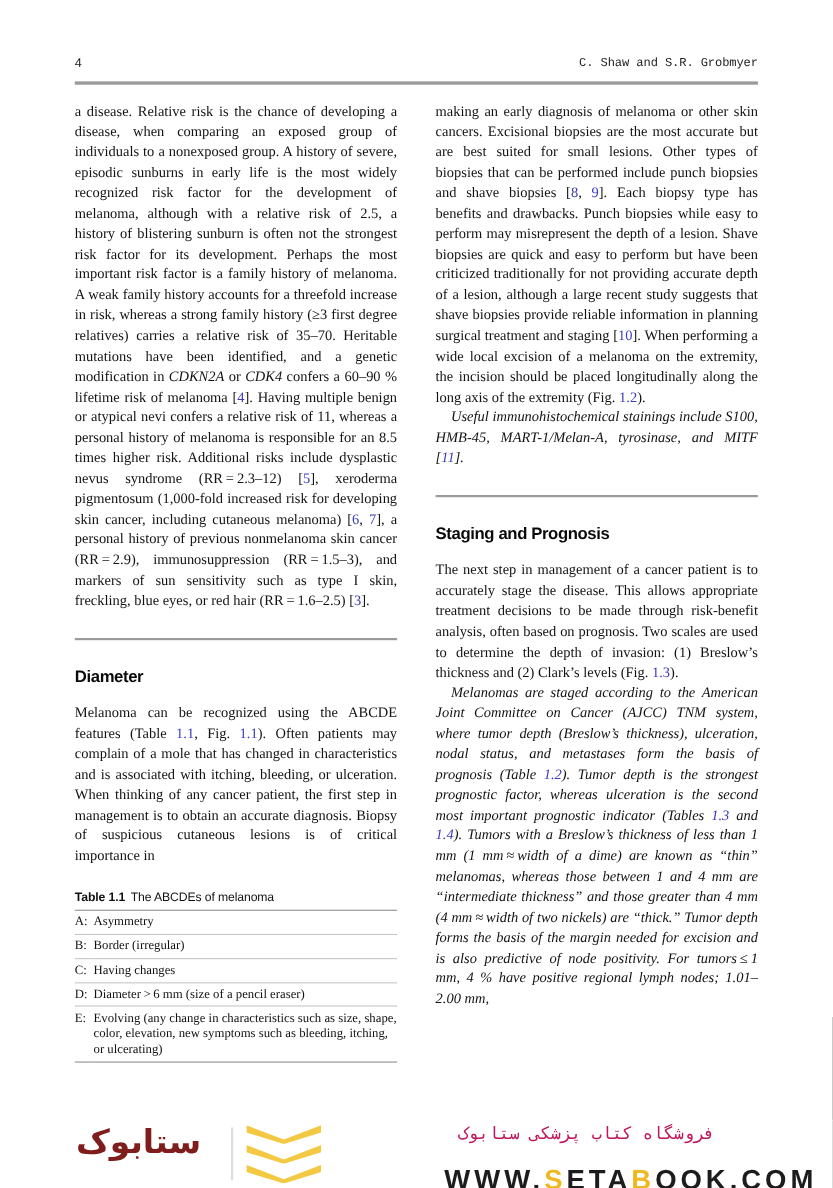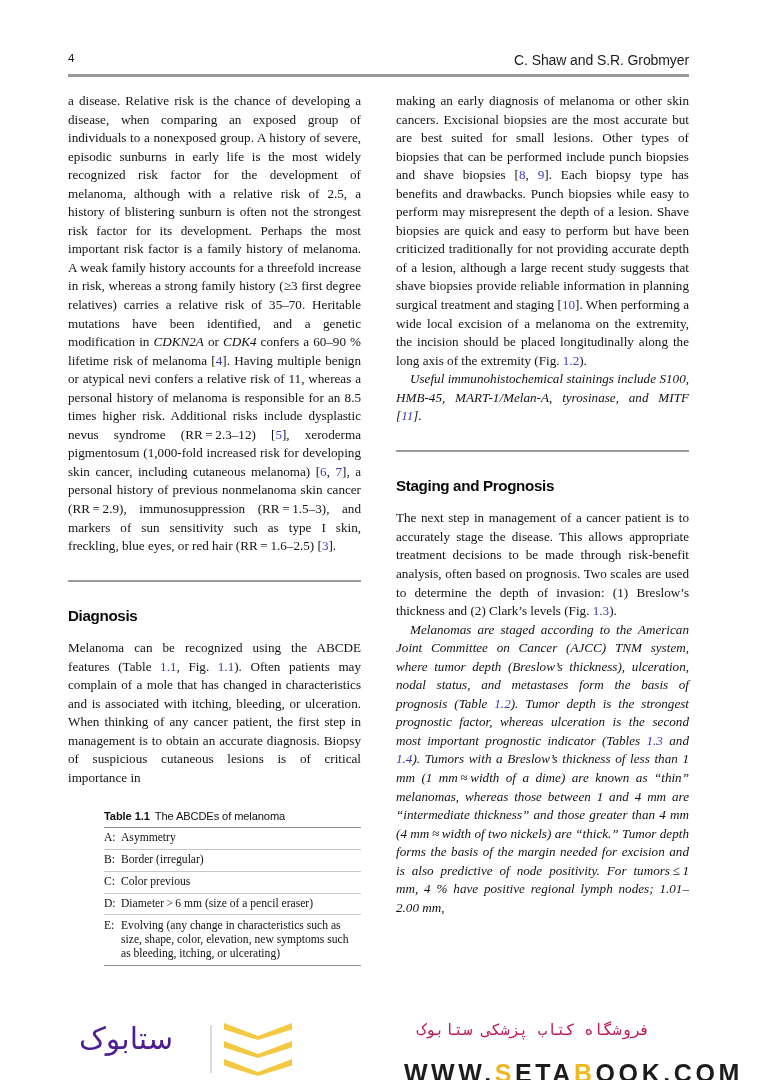--- a/index.html
+++ b/index.html
@@ -26,21 +26,21 @@
     width: 621px; height: 22px;
     display: flex;
     align-items: flex-start;
     justify-content: space-between;
     font-family: "Liberation Sans", "DejaVu Sans", sans-serif;
     font-size: 11.5px;
     color: #1b1b1b;
     letter-spacing: -0.1px;
   }
   #runhead .folio { font-size: 11.5px; }
-  #runhead .authors { font-size: 14px; }
+  #runhead .authors { font-size: 11px; font-family: Liberation Mono, monospace; }
   #head-rule {
     position: absolute;
     left: 68px; top: 74px;
     width: 621px; height: 2.5px;
     background: #9a9a9a;
   }
 
   
   #cols {
     position: absolute;
@@ -81,21 +81,21 @@
   h2.sec-title {
     margin: 25px 0 15px 0;
     font-family: "Liberation Sans", "DejaVu Sans", sans-serif;
     font-size: 15.2px;
     font-weight: bold;
     color: #0a0a0a;
     letter-spacing: -0.35px;
   }
 
   
-  .tbl-wrap { margin-top: 22px; margin-left: 36px; }
+  .tbl-wrap { margin-top: 22px; }
   .tbl-caption {
     font-family: "Liberation Sans", "DejaVu Sans", sans-serif;
     font-size: 11.1px;
     color: #111;
     margin-bottom: 5px;
     letter-spacing: -0.1px;
   }
   .tbl-caption .lbl { font-weight: bold; }
   .tbl-caption .txt { font-weight: normal; margin-left: 5px; }
   table.abcde {
@@ -135,22 +135,22 @@
     position: absolute;
     left: 36px; top: 2px;
     width: 180px; height: 56px;
   }
   #logo-mark {
     position: absolute;
     left: 0; top: 0;
     width: 180px; height: 36px;
     font-family: "DejaVu Sans", sans-serif;
     font-size: 30px;
-    font-weight: normal;
-    color: #4c1d95;
+    font-weight: bold;
+    color: #7f1d1d;
     direction: rtl;
     text-align: center;
     line-height: 36px;
     letter-spacing: -1px;
   }
   #logo-sub {
     position: absolute;
     left: 0; top: 34px;
     width: 180px;
     font-family: "DejaVu Sans", sans-serif;
@@ -215,41 +215,41 @@
   </div>
   <div id="head-rule"></div>
 
   <div id="cols">
 
     <div class="col">
 
       <p class="body"><span>a disease. Relative risk is the chance of developing a disease, when comparing an exposed group of individuals to a nonexposed group. A history of severe, episodic sunburns in early life is the most widely recognized risk factor for the development of melanoma, although with a relative risk of 2.5, a history of blistering sunburn is often not the strongest risk factor for its development. Perhaps the most important risk factor is a family history of melanoma. A weak family history accounts for a threefold increase in risk, whereas a strong family history (≥3 first degree relatives) carries a relative risk of 35–70. Heritable mutations have been identified, and a genetic modification in </span><span class="ital">CDKN2A</span><span> or </span><span class="ital">CDK4</span><span> confers a 60–90 % lifetime risk of melanoma [</span><span class="cite">4</span><span>]. Having multiple benign or atypical nevi confers a relative risk of 11, whereas a personal history of melanoma is responsible for an 8.5 times higher risk. Additional risks include dysplastic nevus syndrome (RR = 2.3–12) [</span><span class="cite">5</span><span>], xeroderma pigmentosum (1,000-fold increased risk for developing skin cancer, including cutaneous melanoma) [</span><span class="cite">6</span><span>, </span><span class="cite">7</span><span>], a personal history of previous nonmelanoma skin cancer (RR = 2.9), immunosuppression (RR = 1.5–3), and markers of sun sensitivity such as type I skin, freckling, blue eyes, or red hair (RR = 1.6–2.5) [</span><span class="cite">3</span><span>].</span></p>
 
       <div class="sec-rule"></div>
-      <h2 class="sec-title">Diagnosis</h2>
+      <h2 class="sec-title">Diameter</h2>
 
       <p class="body"><span>Melanoma can be recognized using the ABCDE features (Table </span><span class="cite">1.1</span><span>, Fig. </span><span class="cite">1.1</span><span>). Often patients may complain of a mole that has changed in characteristics and is associated with itching, bleeding, or ulceration. When thinking of any cancer patient, the first step in management is to obtain an accurate diagnosis. Biopsy of suspicious cutaneous lesions is of critical importance in</span></p>
 
       <div class="tbl-wrap">
         <div class="tbl-caption">
           <span class="lbl">Table 1.1</span><span class="txt">The ABCDEs of melanoma</span>
         </div>
         <table class="abcde">
           <tbody>
             <tr>
               <td class="key">A:</td>
               <td class="val">Asymmetry</td>
             </tr>
             <tr>
               <td class="key">B:</td>
               <td class="val">Border (irregular)</td>
             </tr>
             <tr>
               <td class="key">C:</td>
-              <td class="val">Color previous</td>
+              <td class="val">Having changes</td>
             </tr>
             <tr>
               <td class="key">D:</td>
               <td class="val">Diameter &gt; 6 mm (size of a pencil eraser)</td>
             </tr>
             <tr>
               <td class="key">E:</td>
               <td class="val">Evolving (any change in characteristics such as size, shape, color, elevation, new symptoms such as bleeding, itching, or ulcerating)</td>
             </tr>
           </tbody>

